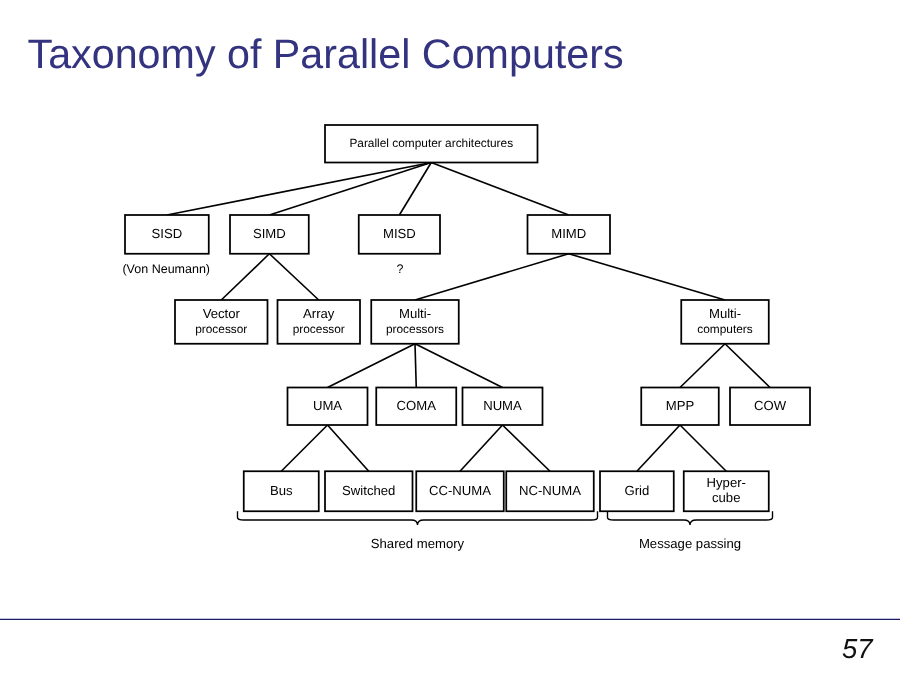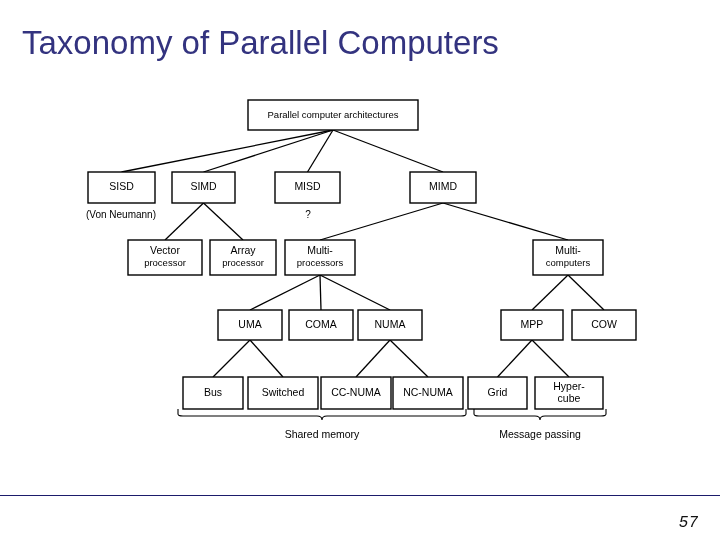--- a/index.html
+++ b/index.html
@@ -21,32 +21,32 @@
     font-size: 33px;
     font-weight: normal;
     color: #33337f;
     letter-spacing: 0px;
     white-space: nowrap;
     font-family: "Liberation Sans", sans-serif;
     text-align: right;
   }
   #diagram-area {
     position: absolute;
-    left: 0px;
+    left: 12px;
     top: 88px;
     width: 635px;
     height: 370px;
   }
   #page-number {
     position: absolute;
     right: 22px;
     bottom: 8px;
-    font-size: 16px;
+    font-size: 22px;
     color: #111111;
-    font-family: Liberation Mono, monospace;
+    font-family: Liberation Sans, sans-serif;
     font-style: italic;
   }
   #footer-rule {
     position: absolute;
     left: 0px;
     right: 0px;
     bottom: 44px;
     height: 1px;
     background: #1b1b6b;
   }

